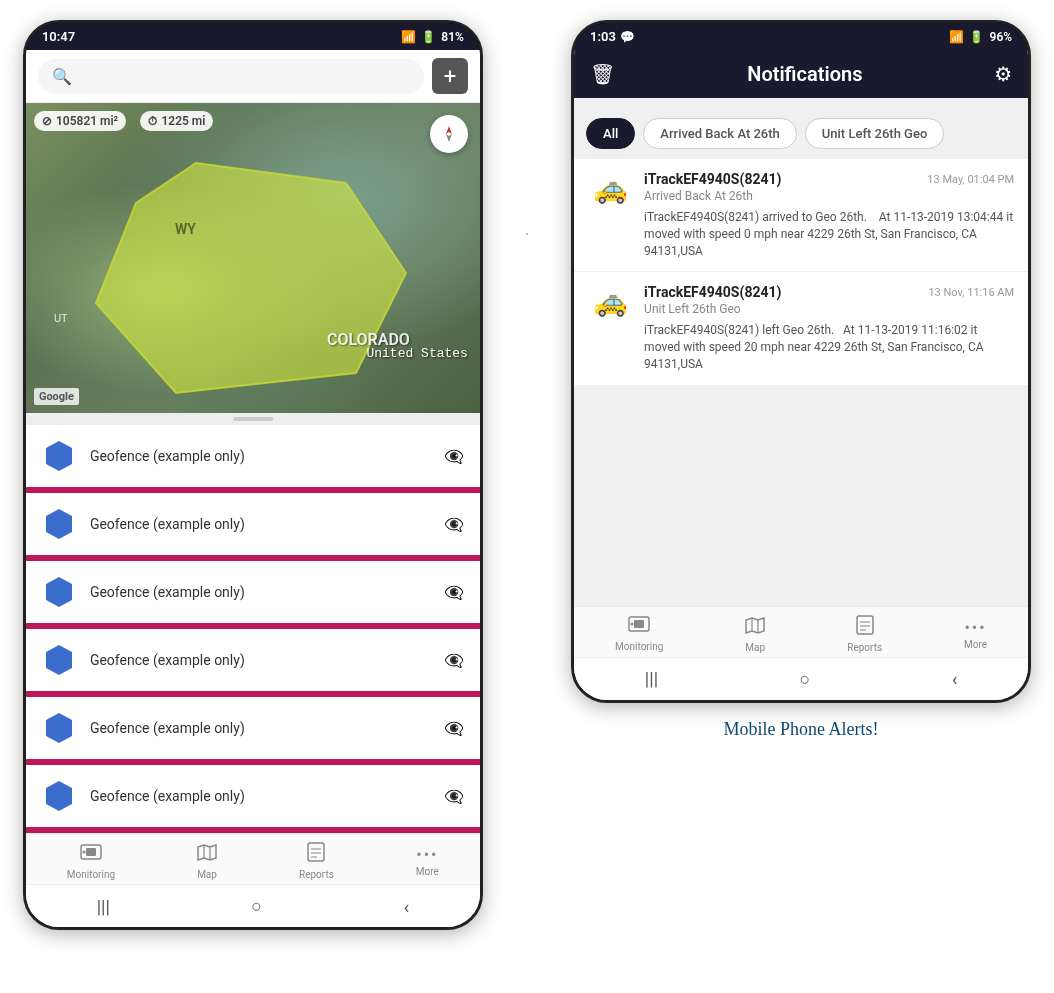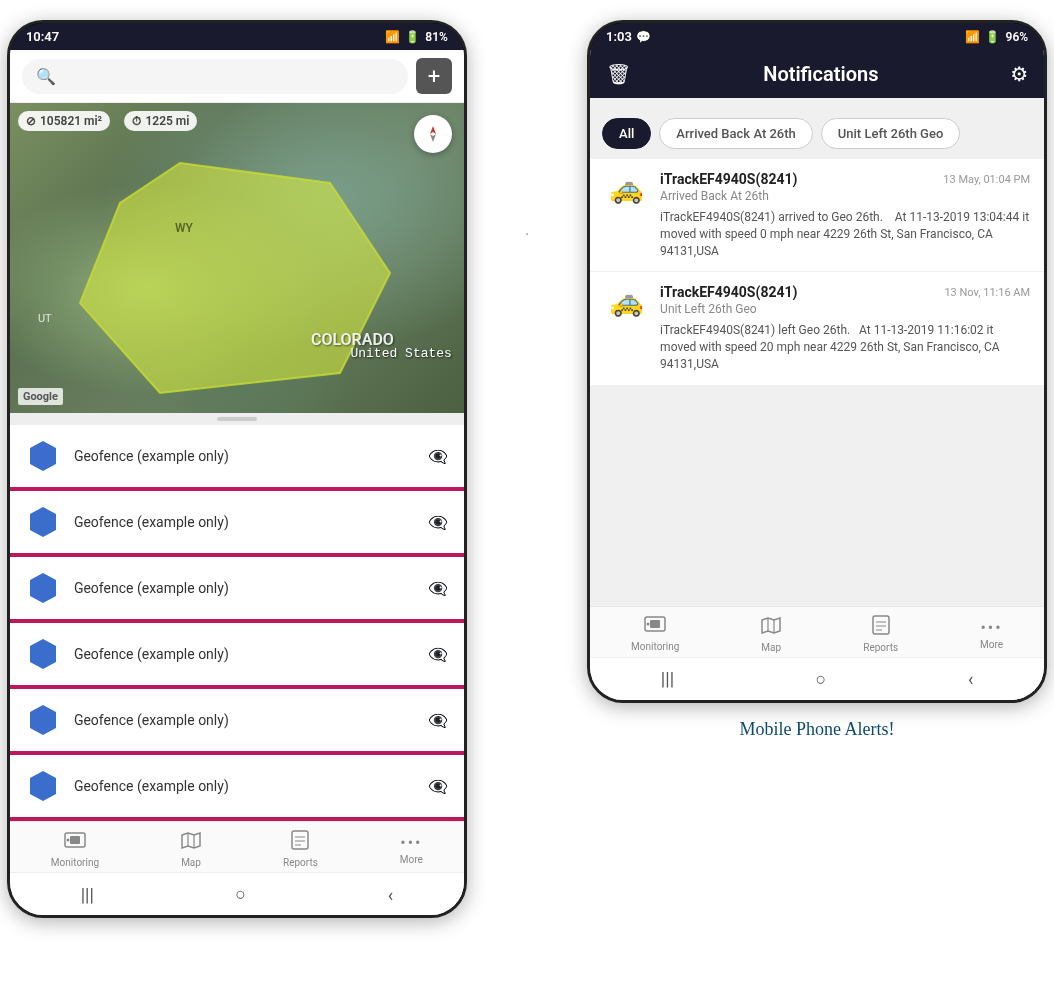--- a/index.html
+++ b/index.html
@@ -11,21 +11,21 @@
       display: flex;
       flex-direction: column;
       align-items: center;
       justify-content: flex-start;
       padding: 20px;
     }
 
     .phones-row {
       display: flex;
       flex-direction: row;
-      gap: 48px;
+      gap: 32px;
       align-items: flex-start;
       justify-content: center;
       width: 100%;
     }
 
     .phone-container {
       display: flex;
       flex-direction: column;
       align-items: center;
     }
@@ -119,23 +119,23 @@
       right: 12px;
       color: #fff;
       font-size: 13px;
       font-weight: 500;
       text-shadow: 1px 1px 2px rgba(0,0,0,0.7);
       font-family: Liberation Mono, monospace;
     }
     .map-state-wy {
       position: absolute;
       top: 118px;
-      left: 165px;
+      left: 149px;
       color: rgba(0,0,0,0.5);
-      font-size: 12px;
+      font-size: 14px;
       font-weight: 600;
     }
     .map-state-co {
       position: absolute;
       bottom: 64px;
       right: 70px;
       color: rgba(255,255,255,0.9);
       font-size: 16px;
       font-weight: 600;
       text-shadow: 1px 1px 2px rgba(0,0,0,0.5);
@@ -206,21 +206,21 @@
     }
 
     
     .geofence-list {
       background: #fff;
     }
     .geofence-item {
       display: flex;
       align-items: center;
       padding: 14px 16px;
-      border-bottom: 4px solid #be185d;
+      border-bottom: 6px solid #be185d;
       gap: 14px;
     }
     .geo-icon {
       width: 34px;
       height: 34px;
       flex-shrink: 0;
     }
     .geo-label {
       flex: 1;
       font-size: 14px;

